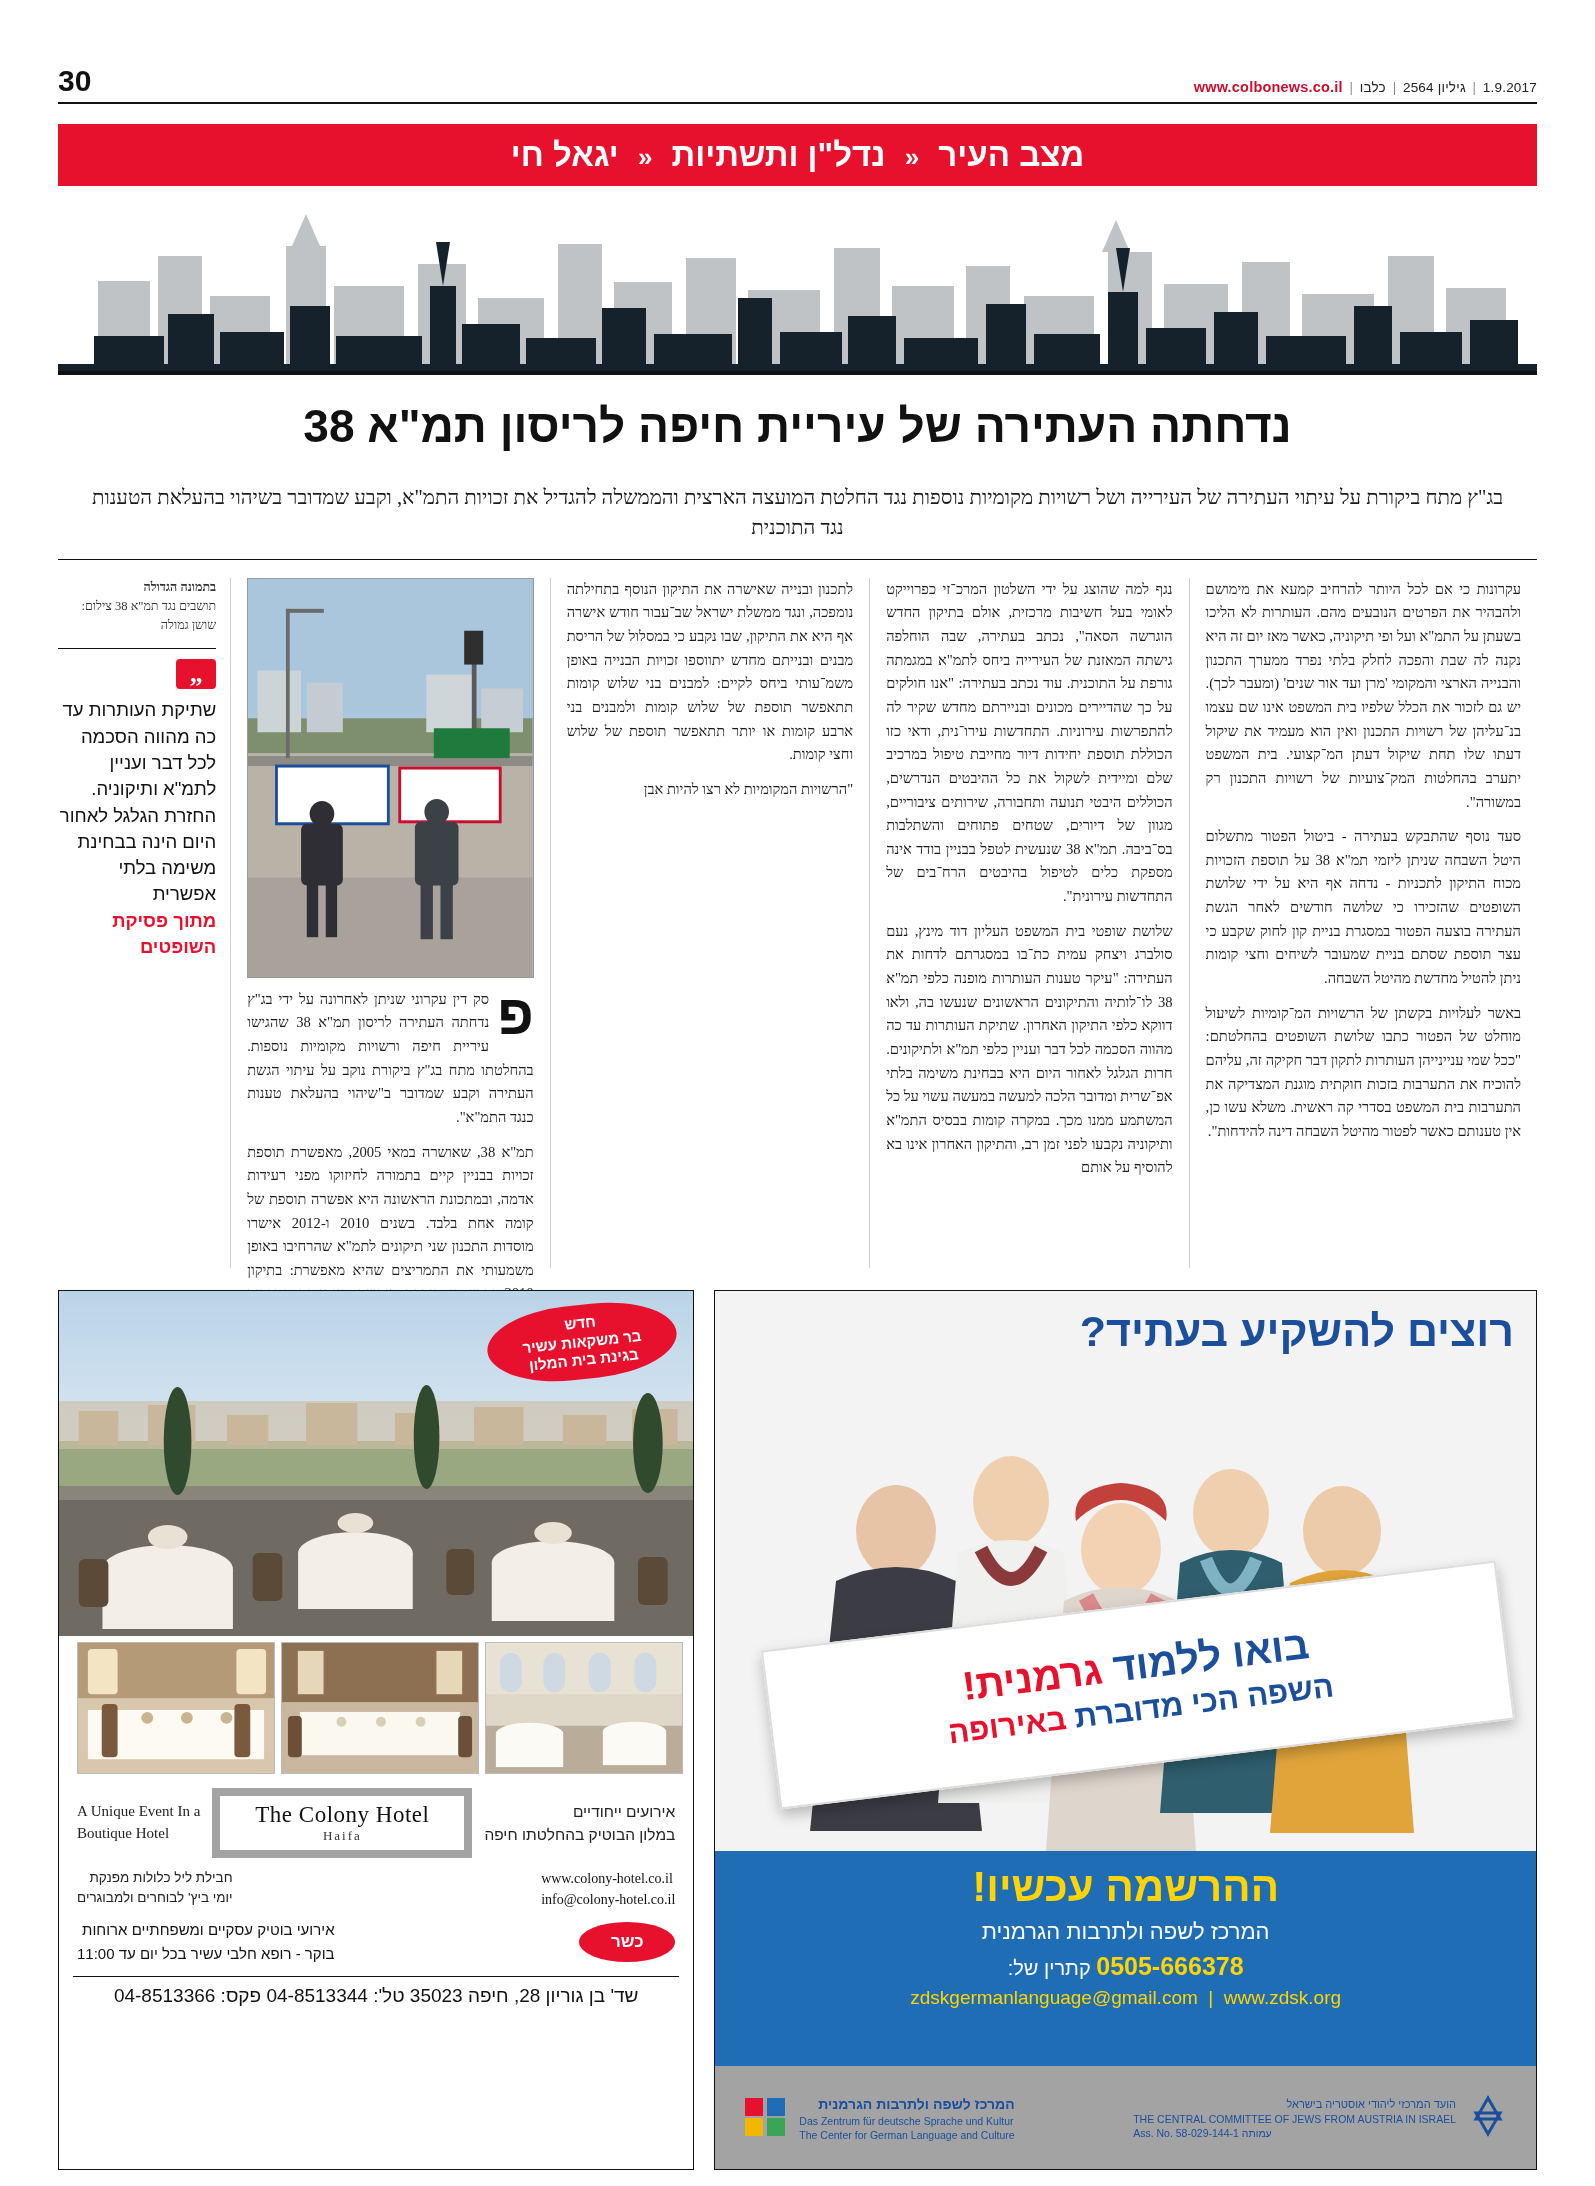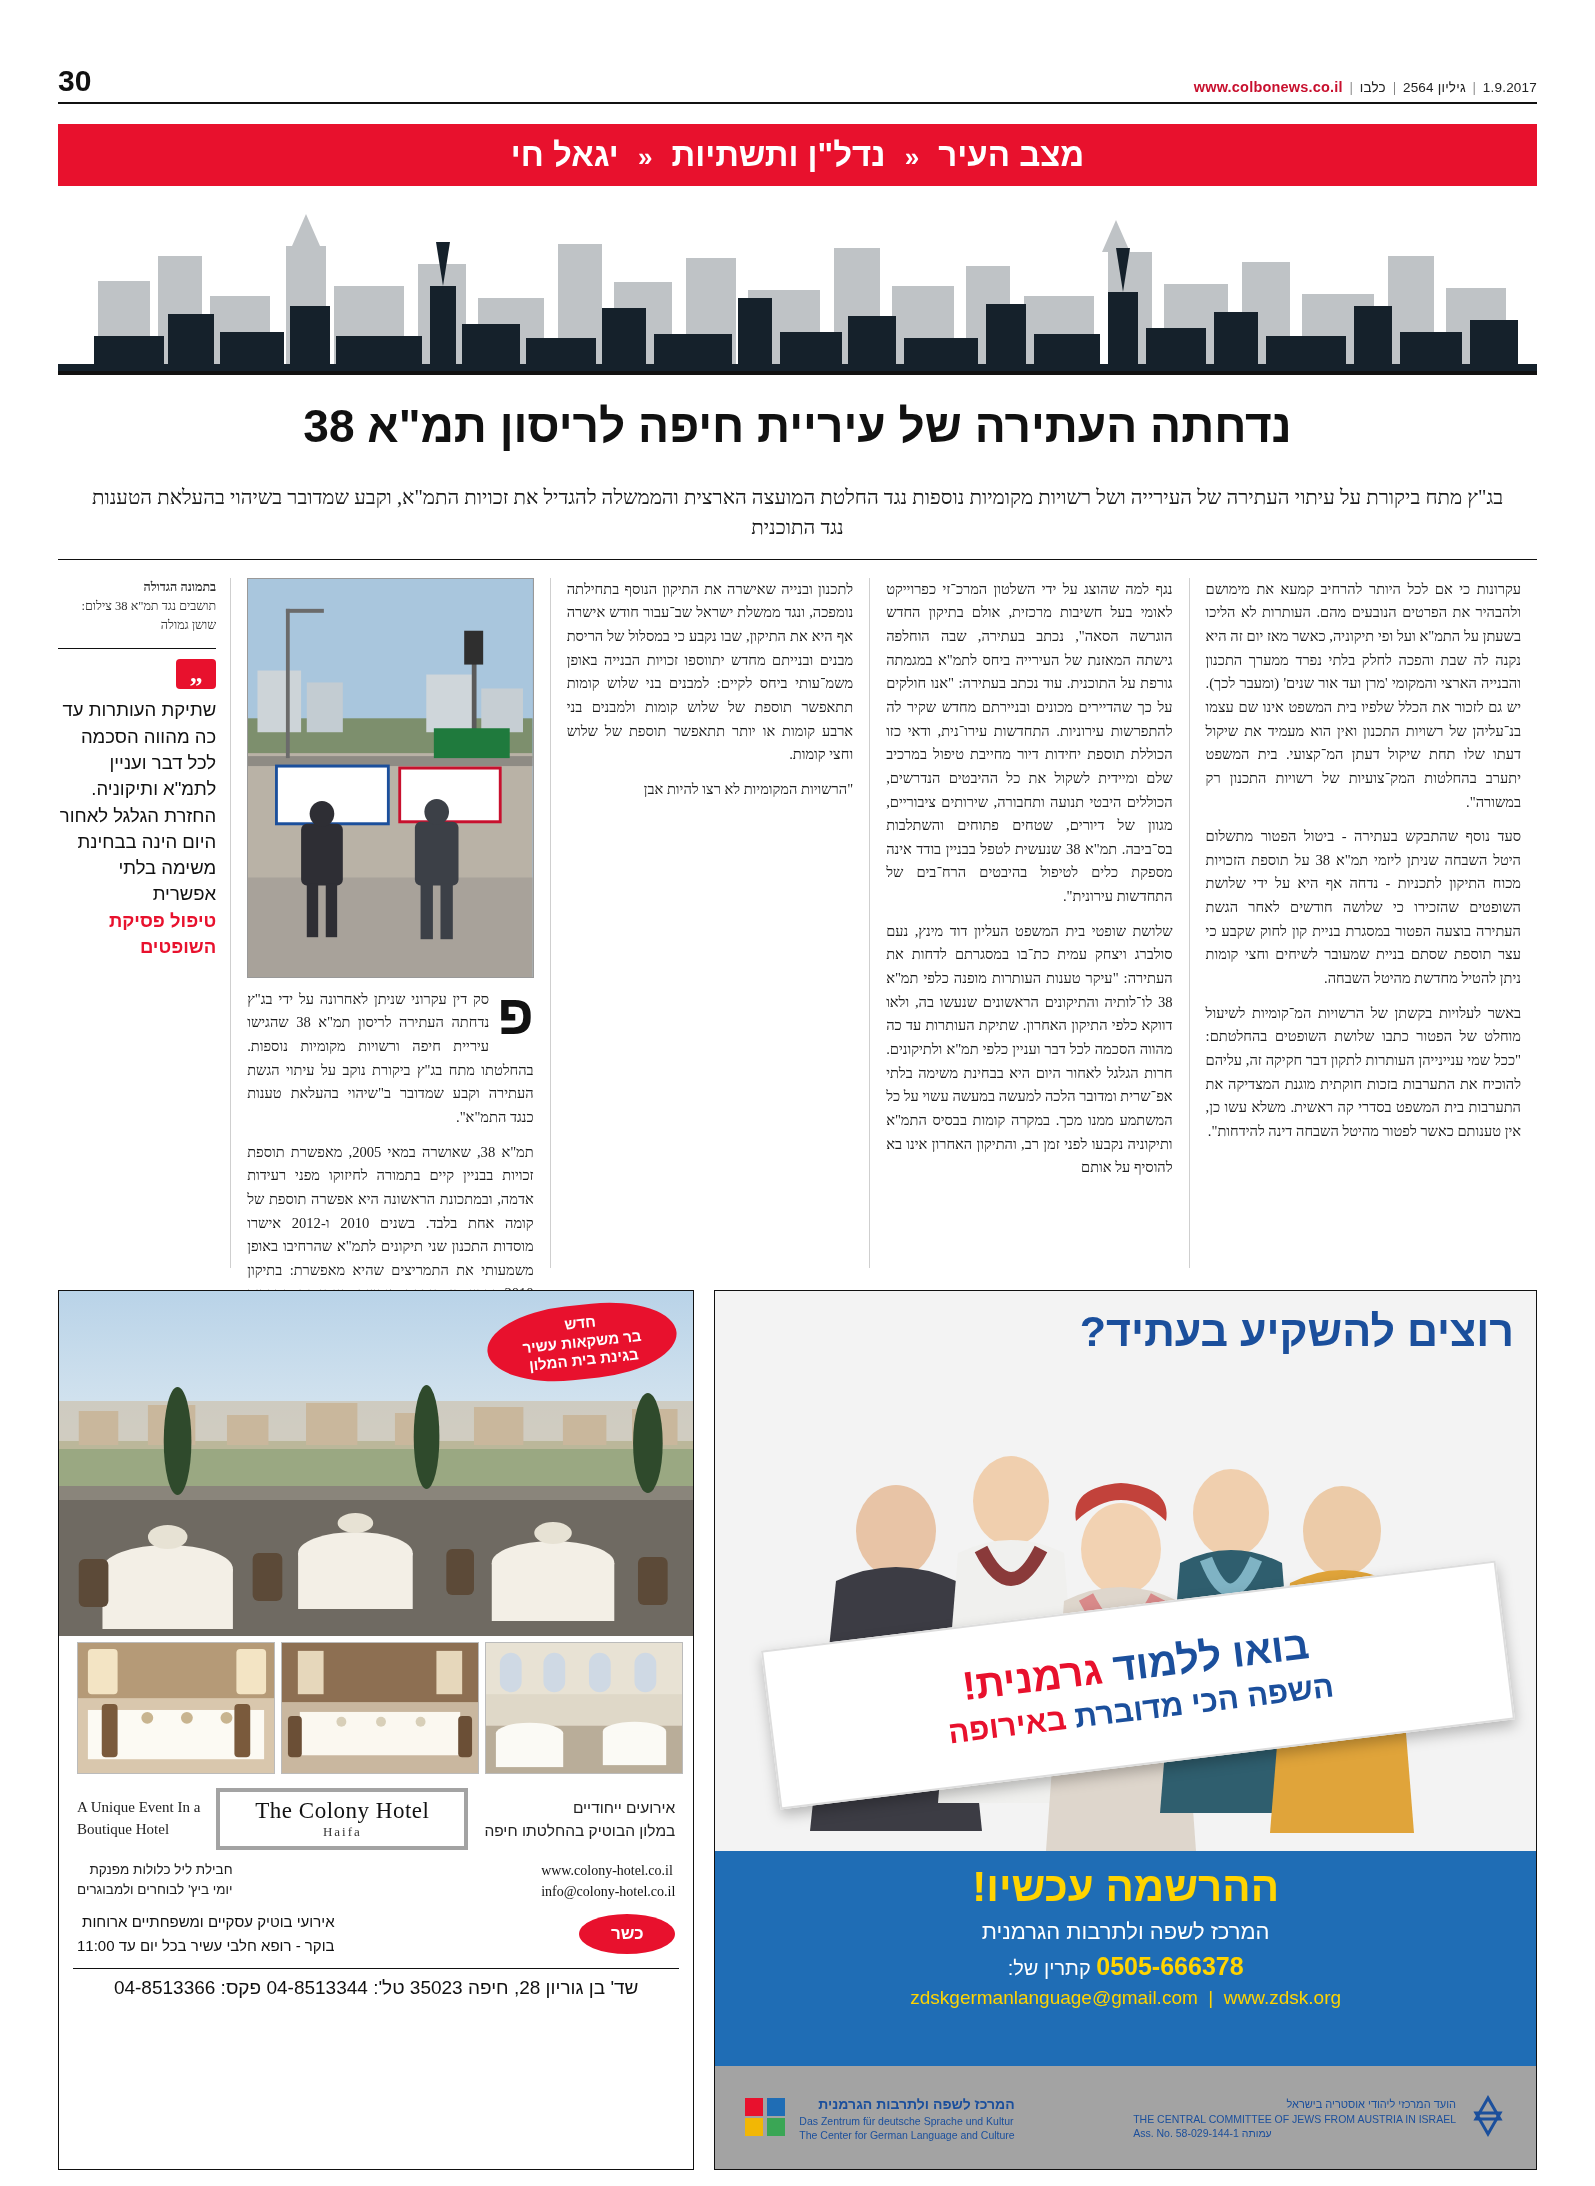--- a/index.html
+++ b/index.html
@@ -131,21 +131,21 @@
     transform:rotate(-6deg); text-align:center;
   }
   .ad-right .thumbs { display:flex; gap:6px; padding:6px 10px 0; }
   .thumb { width:198px; height:132px; border:1px solid #bbb; overflow:hidden; position:relative; background:#ddd3c4; }
   .ad-right .logo-row { display:flex; align-items:center; justify-content:space-between; padding:14px 18px 0; }
   .rtxt { font-family:"Liberation Sans", sans-serif; font-size:15.5px; color:#222; text-align:right; line-height:1.5; }
   .ltxt { font-family:"Liberation Serif", serif; font-size:15px; color:#222; text-align:left; direction:ltr; line-height:1.45; }
   .colony-logo { text-align:center; font-family:"Liberation Serif", serif; }
   .colony-logo .cname { font-size:23px; color:#111; letter-spacing:.5px; }
   .colony-logo .ccity { font-size:13px; color:#333; letter-spacing:2px; }
-  .colony-frame { border:4px solid #a3a3a3; padding:6px 35px; position:relative; }
+  .colony-frame { border:8px solid #a3a3a3; padding:6px 35px; position:relative; }
   .ad-right .web { display:flex; justify-content:space-between; padding:10px 18px 0; }
   .web .l { direction:ltr; text-align:left; font-family:"Liberation Serif", serif; font-size:14px; color:#111; line-height:1.5; }
   .web .r { font-family:"Liberation Sans", sans-serif; font-size:13.5px; color:#222; text-align:right; line-height:1.5; }
   .kosher {
     width:96px; height:40px; border-radius:50%; background:#e8112d; color:#fff;
     display:flex; align-items:center; justify-content:center;
     font-family:"Liberation Sans", sans-serif; font-weight:bold; font-size:17px;
   }
   .ad-right .bottom-txt { padding:8px 18px 0; text-align:right; font-family:"Liberation Sans", sans-serif; font-size:15px; line-height:1.6; color:#111; }
   .ad-right .addr { border-top:1px solid #111; margin:10px 14px 0; padding-top:8px; text-align:center; font-family:"Liberation Sans", sans-serif; font-size:19px; color:#111; }
@@ -311,21 +311,21 @@
 
     <div class="col col-5">
       <div class="caption-box">
         <div class="cap-title">בתמונה הגדולה</div>
         <div>תושבים נגד תמ"א 38 צילום: שושן גמולה</div>
       </div>
       <div class="pull-divider"></div>
       <div class="quote-mark">„</div>
       <div class="pullquote">
         <span>שתיקת העותרות עד כה מהווה הסכמה לכל דבר ועניין לתמ"א ותיקוניה. החזרת הגלגל לאחור היום הינה בבחינת משימה בלתי אפשרית</span>
-        <div class="accent">טיפול פסיקת השופטים</div>
+        <div class="accent">מתוך פסיקת השופטים</div>
       </div>
     </div>
   </div>
 
   <div class="ads">
 
     <div class="ad ad-left">
       <div class="ad-top">
         <div class="ad-head">רוצים להשקיע בעתיד?</div>
         <div class="people">

